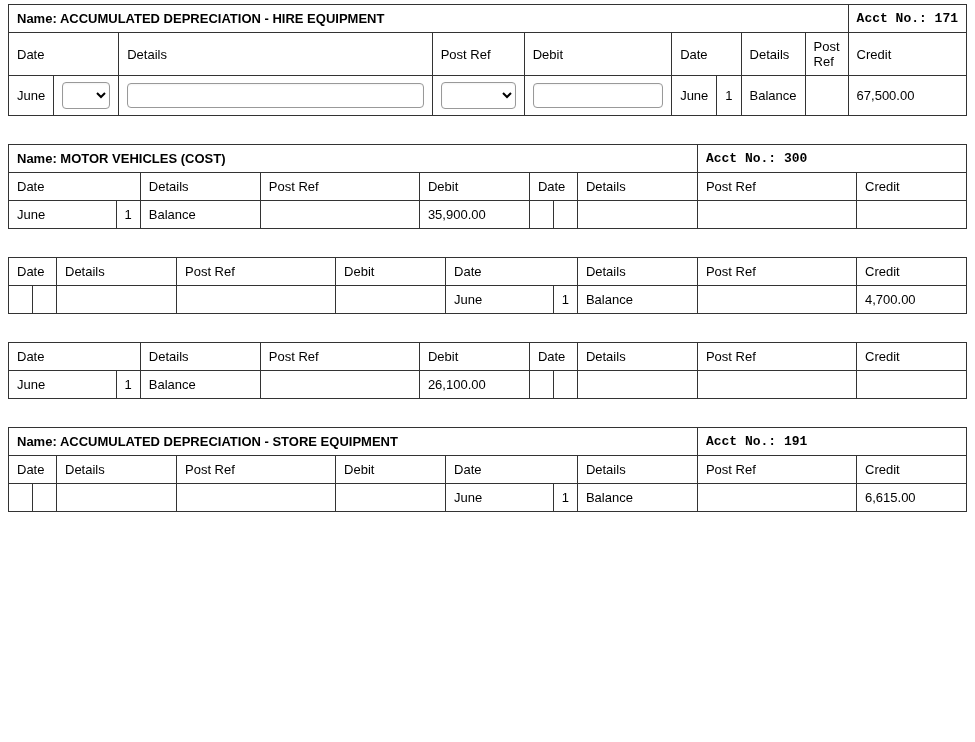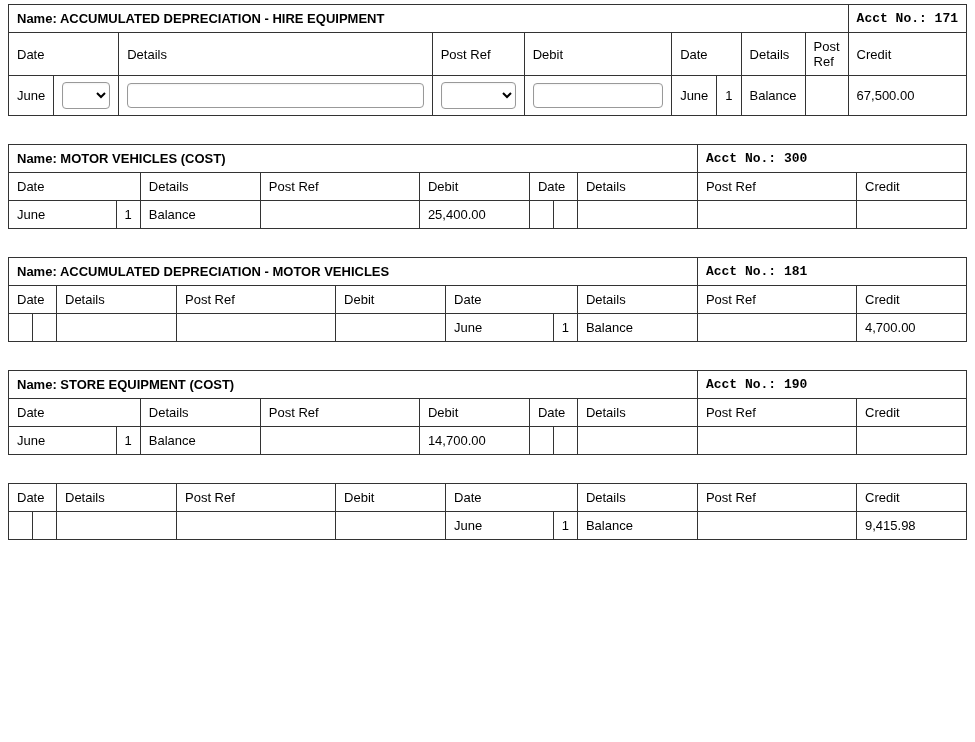--- a/index.html
+++ b/index.html
@@ -123,118 +123,110 @@
     <td colspan="2">Date</td>
     <td class="header-left" style="width:120px;">Details</td>
     <td>Post Ref</td>
     <td style="width:110px;">Credit</td>
   </tr>
   <tr>
     <td>June</td>
     <td style="width:24px;">1</td>
     <td>Balance</td>
     <td></td>
-    <td class="num">25,400.00</td>
+    <td class="num">35,900.00</td>
     <td style="width:24px;"></td>
     <td style="width:24px;"></td>
     <td></td>
     <td></td>
     <td class="num"></td>
   </tr>
 </tbody>
   </table>
 
 <table class="ledger ledger-narrow">
+  <tbody>
+  <tr class="header-row title-sep">
+    <td colspan="2">Date</td>
+    <td class="header-left" style="width:120px;">Details</td>
+    <td>Post Ref</td>
+    <td style="width:110px;">Debit</td>
+    <td colspan="2">Date</td>
+    <td class="header-left" style="width:120px;">Details</td>
+    <td>Post Ref</td>
+    <td style="width:110px;">Credit</td>
+  </tr>
+  <tr>
+    <td style="width:24px;"></td>
+    <td style="width:24px;"></td>
+    <td></td>
+    <td></td>
+    <td class="num"></td>
+    <td>June</td>
+    <td style="width:24px;">1</td>
+    <td>Balance</td>
+    <td></td>
+    <td class="num">4,700.00</td>
+  </tr>
+</tbody>
+  </table>
+
+<table class="ledger ledger-narrow">
+  <tbody>
+  <tr class="header-row title-sep">
+    <td colspan="2">Date</td>
+    <td class="header-left" style="width:120px;">Details</td>
+    <td>Post Ref</td>
+    <td style="width:110px;">Debit</td>
+    <td colspan="2">Date</td>
+    <td class="header-left" style="width:120px;">Details</td>
+    <td>Post Ref</td>
+    <td style="width:110px;">Credit</td>
+  </tr>
+  <tr>
+    <td>June</td>
+    <td style="width:24px;">1</td>
+    <td>Balance</td>
+    <td></td>
+    <td class="num">26,100.00</td>
+    <td style="width:24px;"></td>
+    <td style="width:24px;"></td>
+    <td></td>
+    <td></td>
+    <td class="num"></td>
+  </tr>
+</tbody>
+  </table>
+
+<table class="ledger ledger-narrow" style="margin-bottom:0;">
   <tbody>
       <tr class="title-row">
     <td colspan="8">
-      <span>Name: </span><span>ACCUMULATED DEPRECIATION - MOTOR VEHICLES</span>
+      <span>Name: </span><span>ACCUMULATED DEPRECIATION - STORE EQUIPMENT</span>
     </td>
     <td colspan="2" class="acctno nowrap">
-      <span>Acct No.: </span><span>181</span>
-    </td>
-  </tr>
-  <tr class="header-row title-sep">
-    <td colspan="2">Date</td>
-    <td class="header-left" style="width:120px;">Details</td>
-    <td>Post Ref</td>
-    <td style="width:110px;">Debit</td>
-    <td colspan="2">Date</td>
-    <td class="header-left" style="width:120px;">Details</td>
-    <td>Post Ref</td>
-    <td style="width:110px;">Credit</td>
-  </tr>
-  <tr>
-    <td style="width:24px;"></td>
-    <td style="width:24px;"></td>
-    <td></td>
-    <td></td>
-    <td class="num"></td>
-    <td>June</td>
-    <td style="width:24px;">1</td>
-    <td>Balance</td>
-    <td></td>
-    <td class="num">4,700.00</td>
-  </tr>
-</tbody>
-  </table>
-
-<table class="ledger ledger-narrow">
-  <tbody>
-      <tr class="title-row">
-    <td colspan="8">
-      <span>Name: </span><span>STORE EQUIPMENT (COST)</span>
-    </td>
-    <td colspan="2" class="acctno nowrap">
-      <span>Acct No.: </span><span>190</span>
-    </td>
-  </tr>
-  <tr class="header-row title-sep">
-    <td colspan="2">Date</td>
-    <td class="header-left" style="width:120px;">Details</td>
-    <td>Post Ref</td>
-    <td style="width:110px;">Debit</td>
-    <td colspan="2">Date</td>
-    <td class="header-left" style="width:120px;">Details</td>
-    <td>Post Ref</td>
-    <td style="width:110px;">Credit</td>
-  </tr>
-  <tr>
-    <td>June</td>
-    <td style="width:24px;">1</td>
-    <td>Balance</td>
-    <td></td>
-    <td class="num">14,700.00</td>
-    <td style="width:24px;"></td>
-    <td style="width:24px;"></td>
-    <td></td>
-    <td></td>
-    <td class="num"></td>
-  </tr>
-</tbody>
-  </table>
-
-<table class="ledger ledger-narrow" style="margin-bottom:0;">
-  <tbody>
-  <tr class="header-row title-sep">
-    <td colspan="2">Date</td>
-    <td class="header-left" style="width:120px;">Details</td>
-    <td>Post Ref</td>
-    <td style="width:110px;">Debit</td>
-    <td colspan="2">Date</td>
-    <td class="header-left" style="width:120px;">Details</td>
-    <td>Post Ref</td>
-    <td style="width:110px;">Credit</td>
-  </tr>
-  <tr>
-    <td style="width:24px;"></td>
-    <td style="width:24px;"></td>
-    <td></td>
-    <td></td>
-    <td class="num"></td>
-    <td>June</td>
-    <td style="width:24px;">1</td>
-    <td>Balance</td>
-    <td></td>
-    <td class="num">9,415.98</td>
+      <span>Acct No.: </span><span>191</span>
+    </td>
+  </tr>
+  <tr class="header-row title-sep">
+    <td colspan="2">Date</td>
+    <td class="header-left" style="width:120px;">Details</td>
+    <td>Post Ref</td>
+    <td style="width:110px;">Debit</td>
+    <td colspan="2">Date</td>
+    <td class="header-left" style="width:120px;">Details</td>
+    <td>Post Ref</td>
+    <td style="width:110px;">Credit</td>
+  </tr>
+  <tr>
+    <td style="width:24px;"></td>
+    <td style="width:24px;"></td>
+    <td></td>
+    <td></td>
+    <td class="num"></td>
+    <td>June</td>
+    <td style="width:24px;">1</td>
+    <td>Balance</td>
+    <td></td>
+    <td class="num">6,615.00</td>
   </tr>
 </tbody>
   </table>
 
 </body></html>

